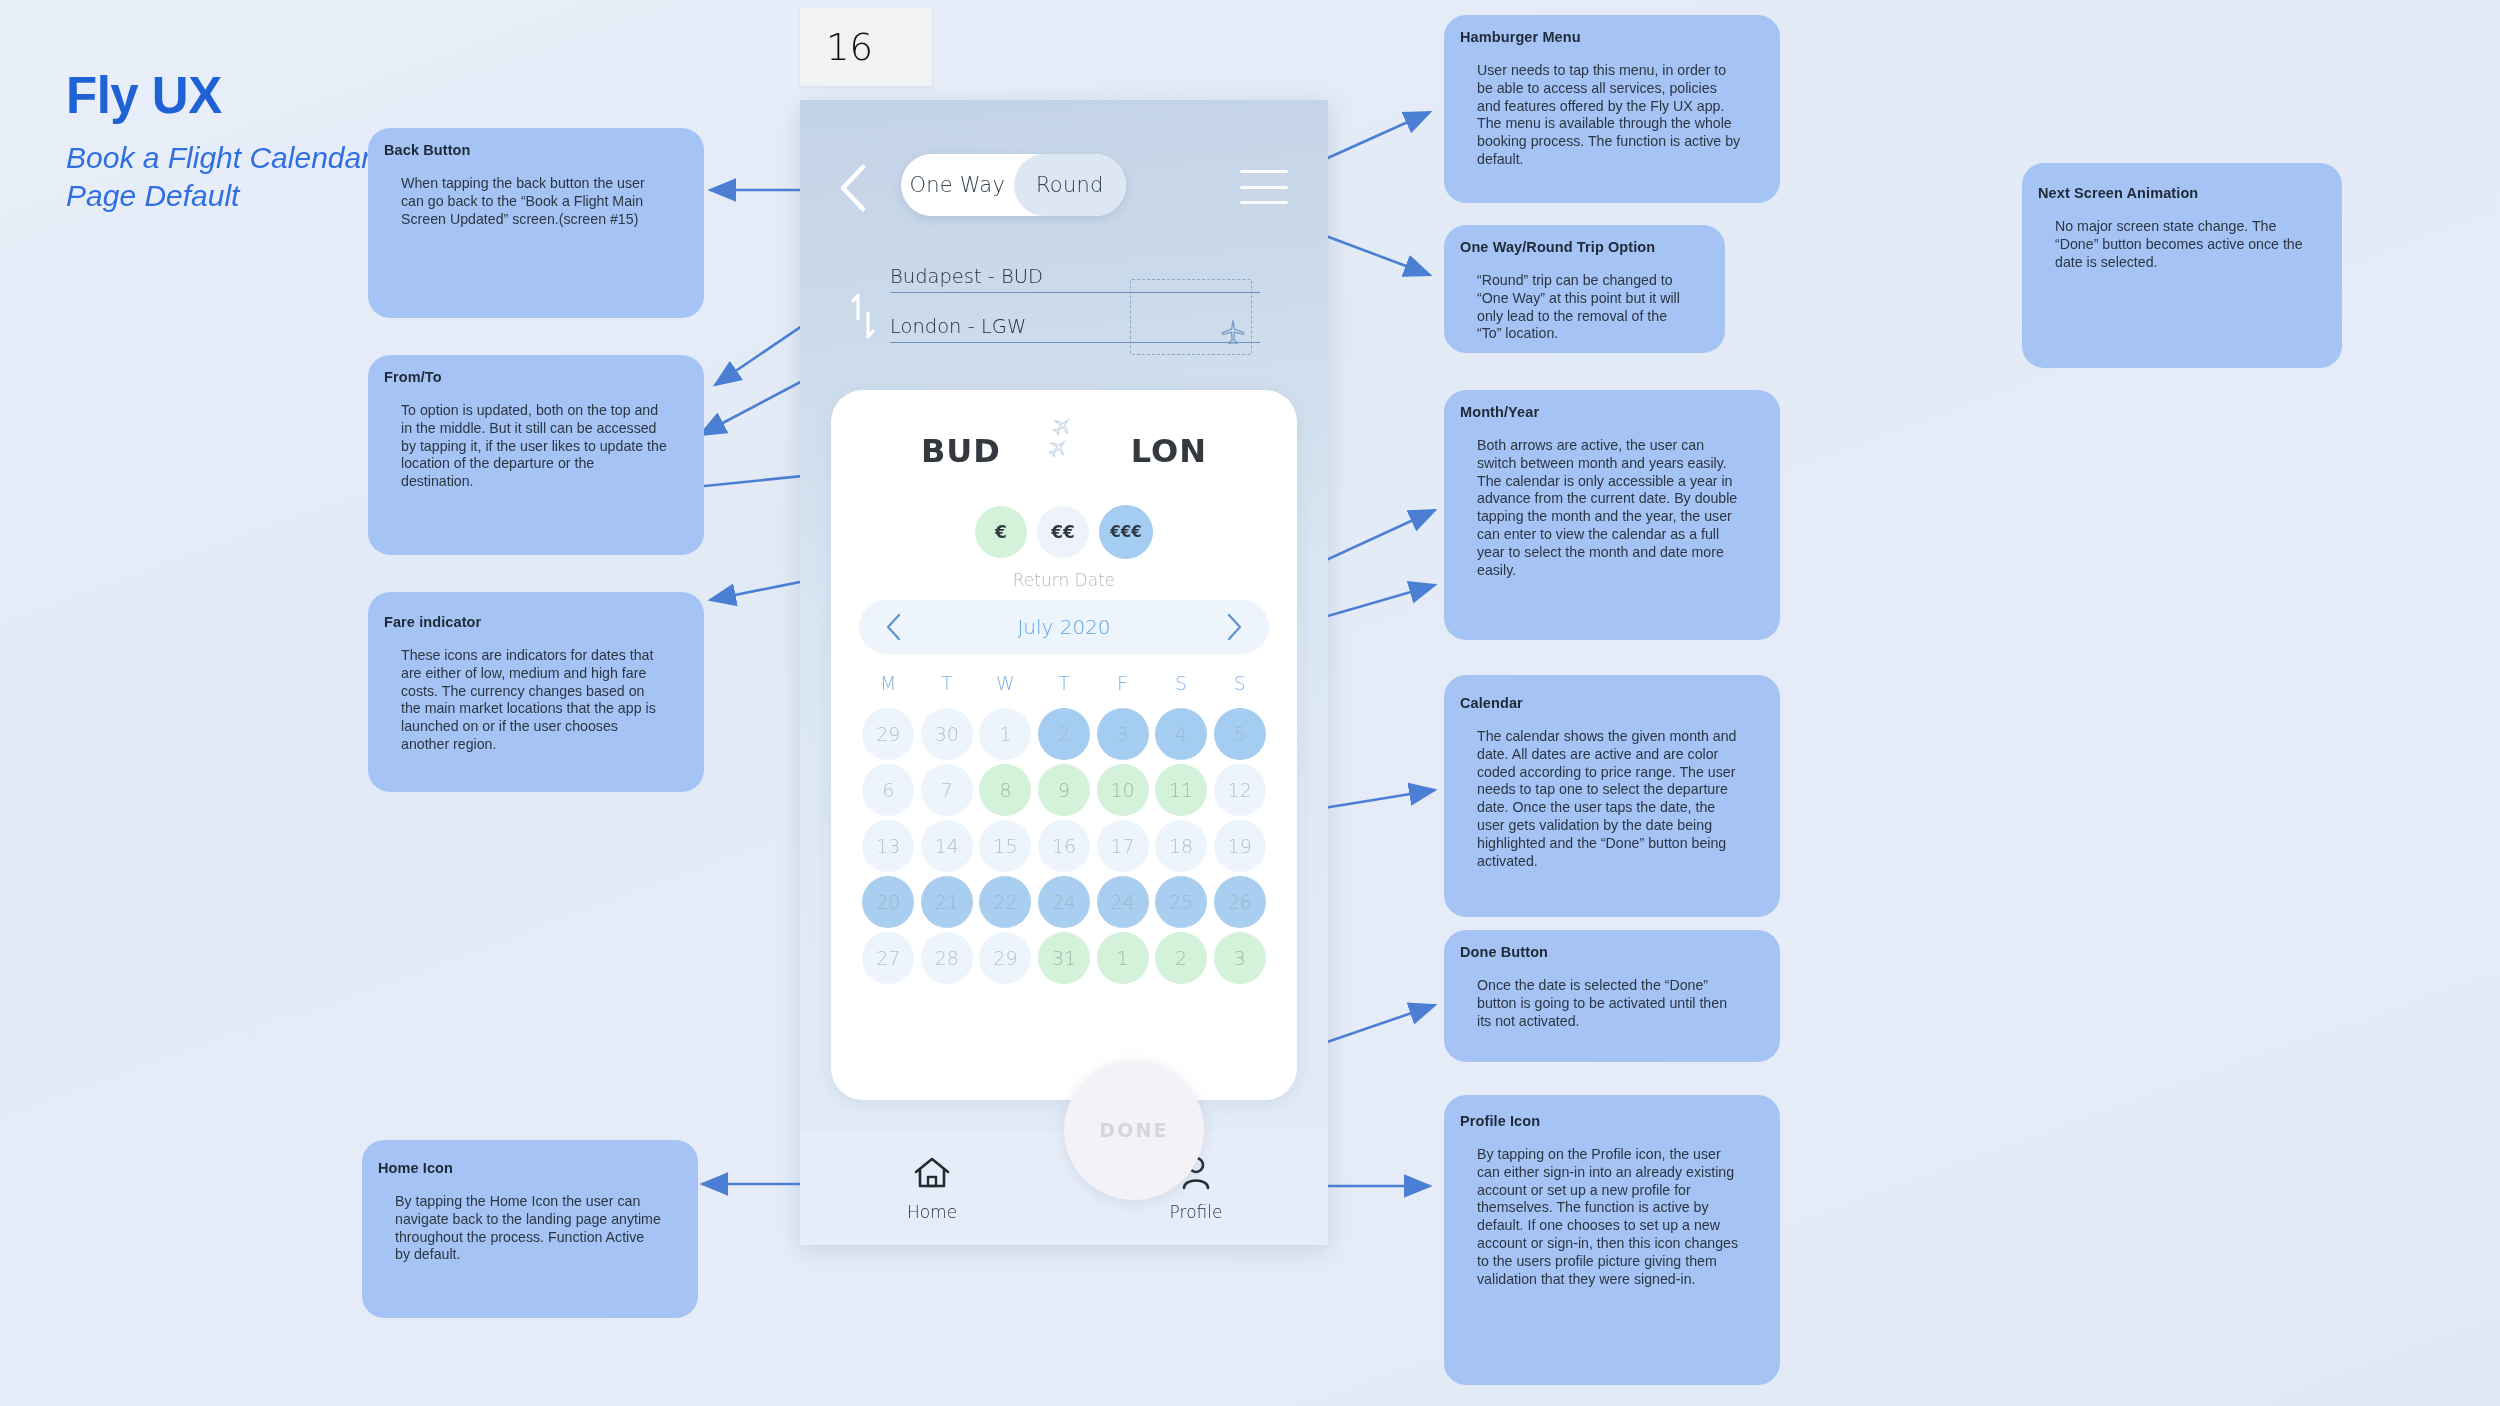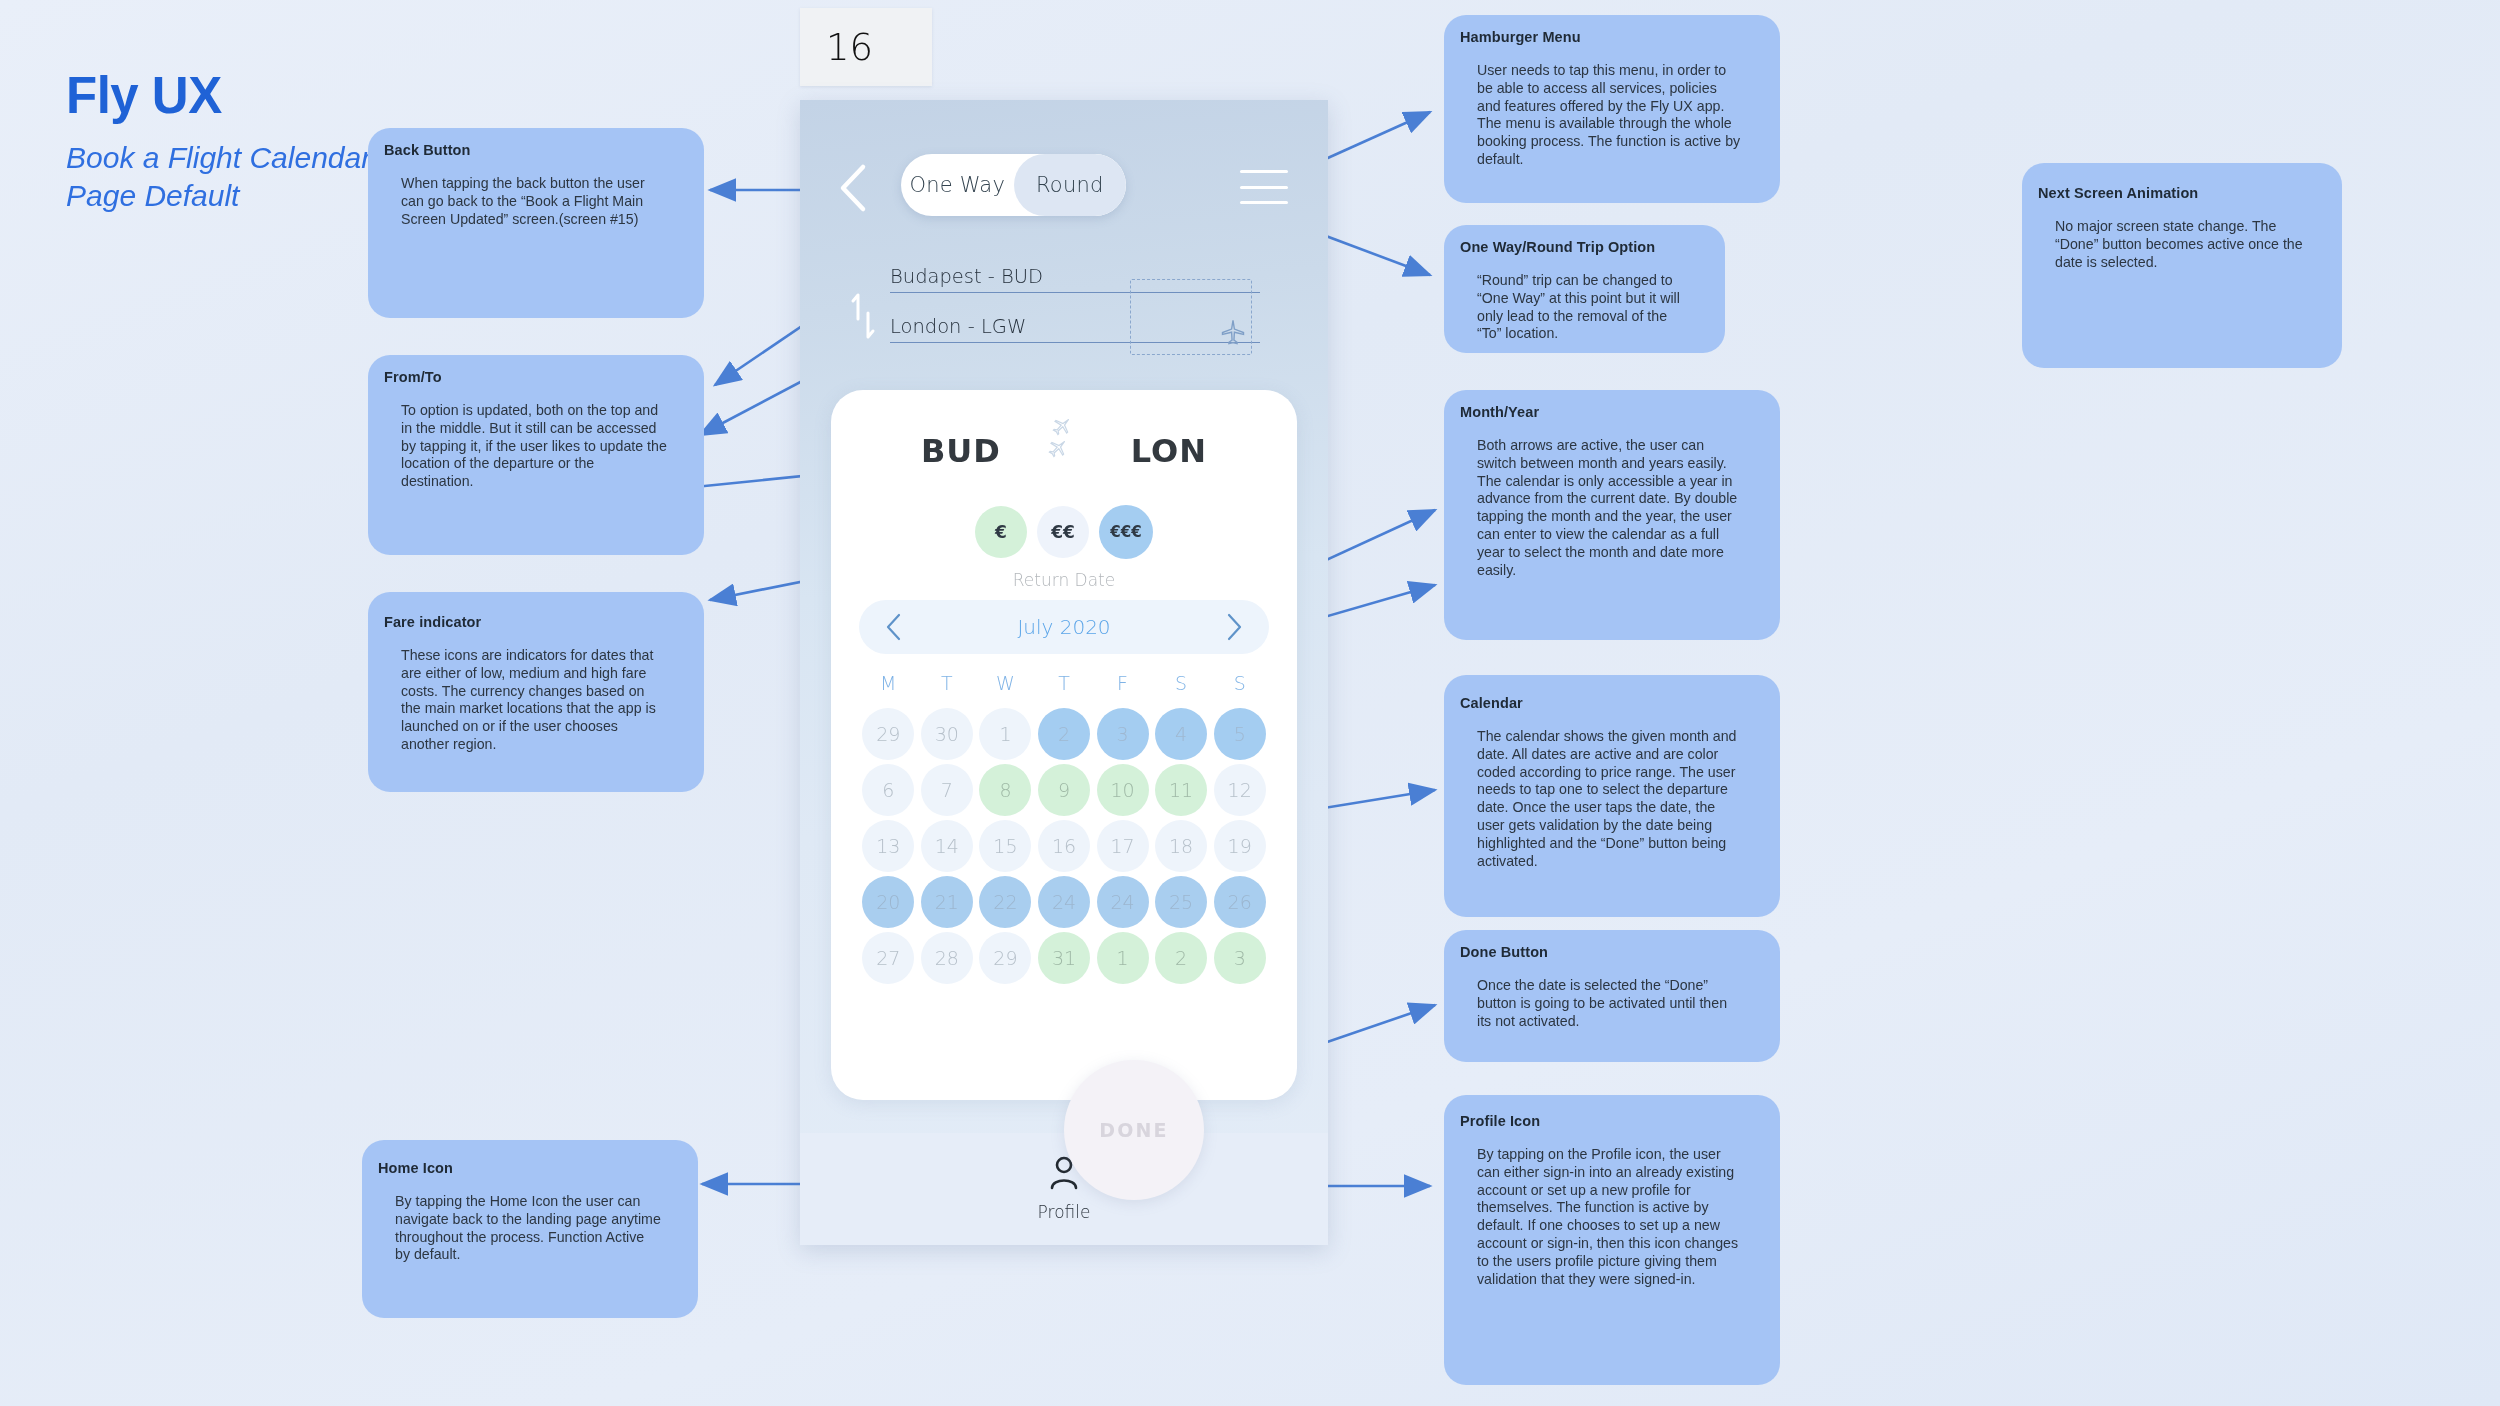--- a/index.html
+++ b/index.html
@@ -507,20 +507,30 @@
           </div>
       </div>
 
       <div class="done-btn">
         <span>DONE</span>
       </div>
 
       <div class="tabbar">
         <div class="tabitem">
           <span>
+            <svg width="38" height="34" viewBox="0 0 38 34">
+              <polyline points="3,16 19,3 35,16" fill="none" stroke="#232a31" stroke-width="2.6" stroke-linecap="round" stroke-linejoin="round"></polyline>
+              <polyline points="7,14 7,30 31,30 31,14" fill="none" stroke="#232a31" stroke-width="2.6" stroke-linecap="round" stroke-linejoin="round"></polyline>
+              <rect x="15" y="21" width="8" height="9" fill="none" stroke="#232a31" stroke-width="2.4"></rect>
+            </svg>
+          </span>
+          <span class="tl">Home</span>
+        </div>
+        <div class="tabitem">
+          <span>
             <svg width="32" height="34" viewBox="0 0 32 34">
               <circle cx="16" cy="9" r="7" fill="none" stroke="#232a31" stroke-width="2.6"></circle>
               <path d="M4 32 C4 22 28 22 28 32" fill="none" stroke="#232a31" stroke-width="2.6" stroke-linecap="round"></path>
             </svg>
           </span>
           <span class="tl">Profile</span>
         </div>
       </div>
 
     </div>

